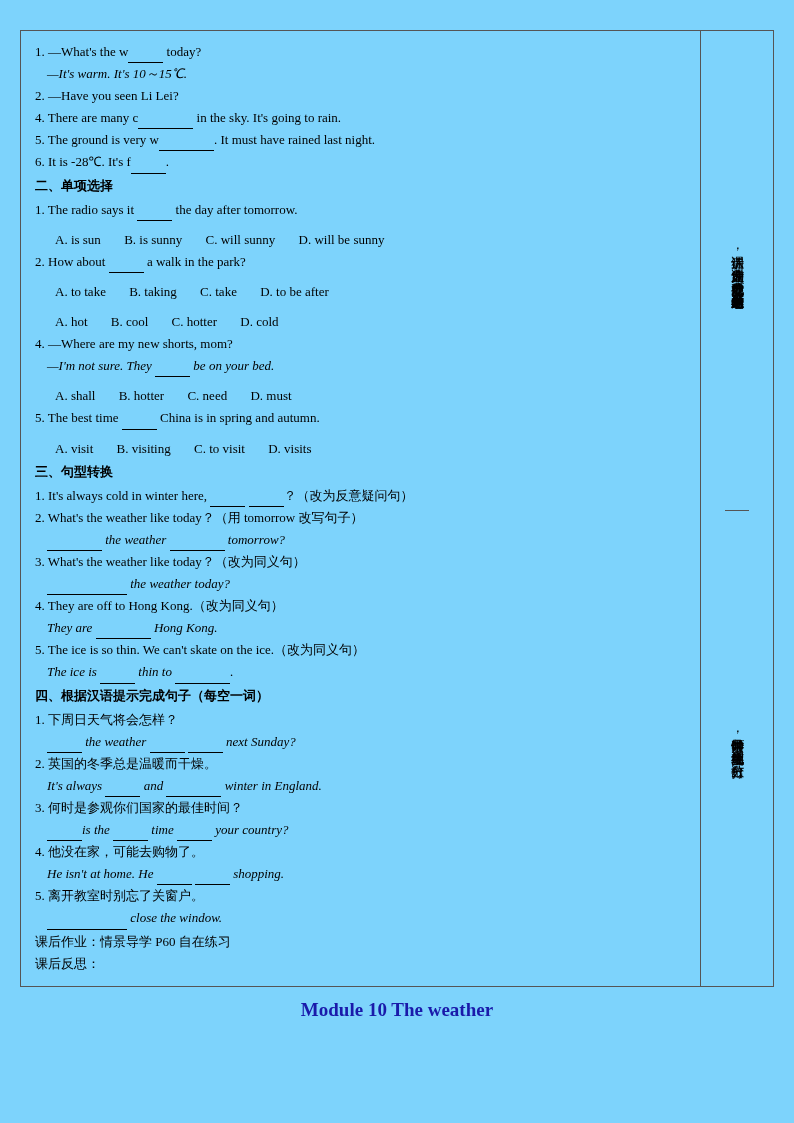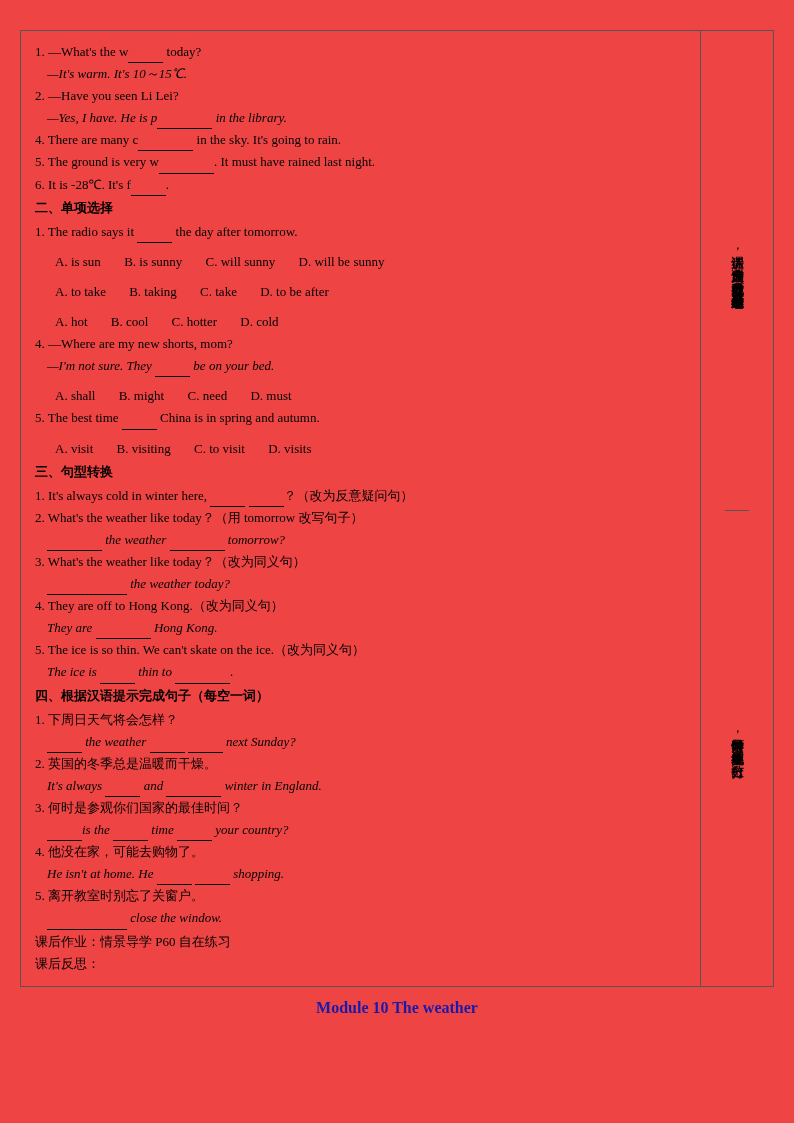--- a/index.html
+++ b/index.html
@@ -7,21 +7,21 @@
       background: #fff;
       font-family: "SimSun", "宋体", serif;
       font-size: 13px;
       color: #000;
       width: 794px;
       min-height: 1123px;
     }
     .page {
       width: 794px;
       min-height: 1123px;
-      background: #ef4444;
+      background: #7dd3fc;
       display: flex;
       flex-direction: column;
       align-items: center;
       padding: 30px 20px 20px 20px;
     }
     .main-content {
       display: flex;
       flex-direction: row;
       width: 100%;
       border: 1px solid #555;
@@ -102,72 +102,72 @@
     .indent1 {
       margin-left: 12px;
       font-style: italic;
     }
     p {
       margin: 0;
       padding: 0;
     }
     .footer-title {
       text-align: center;
-      font-size: 16px;
+      font-size: 19px;
       font-weight: bold;
       color: #1a1aaa;
       margin-top: 12px;
       width: 100%;
     }
   </style>
 </head>
 <body>
 
 <div class="page">
   <div class="main-content">
     <div class="left-panel">
 
       <div class="question-block">
         <p>
           <span>1. —What's the w</span><span class="blank blank-sm"></span><span> today?</span>
         </p>
         <p class="indent1">—It's warm. It's 10～15℃.</p>
         <p>2. —Have you seen Li Lei?</p>
-        <p class="indent1">—Yes, I have. He is p<span class="blank"></span> in the library.</p>
         <p>4. There are many c<span class="blank"></span> in the sky. It's going to rain.</p>
         <p>5. The ground is very w<span class="blank"></span>. It must have rained last night.</p>
         <p>6. It is -28℃. It's f<span class="blank-sm"></span>.</p>
       </div>
 
       <div class="question-block">
         <p class="section-title">二、单项选择</p>
         <p>1. The radio says it <span class="blank-sm"></span> the day after tomorrow.</p>
         <p class="options-line">
           <span class="option">A. is sun</span>
           <span class="option">B. is sunny</span>
           <span class="option">C. will sunny</span>
           <span class="option">D. will be sunny</span>
         </p>
+        <p>2. How about <span class="blank-sm"></span> a walk in the park?</p>
         <p class="options-line">
           <span class="option">A. to take</span>
           <span class="option">B. taking</span>
           <span class="option">C. take</span>
           <span class="option">D. to be after</span>
         </p>
         <p class="options-line">
           <span class="option">A. hot</span>
           <span class="option">B. cool</span>
           <span class="option">C. hotter</span>
           <span class="option">D. cold</span>
         </p>
         <p>4. —Where are my new shorts, mom?</p>
         <p class="indent1">—I'm not sure. They <span class="blank-sm"></span> be on your bed.</p>
         <p class="options-line">
           <span class="option">A. shall</span>
-          <span class="option">B. might</span>
+          <span class="option">B. hotter</span>
           <span class="option">C. need</span>
           <span class="option">D. must</span>
         </p>
         <p>5. The best time <span class="blank-sm"></span> China is in spring and autumn.</p>
         <p class="options-line">
           <span class="option">A. visit</span>
           <span class="option">B. visiting</span>
           <span class="option">C. to visit</span>
           <span class="option">D. visits</span>
         </p>

